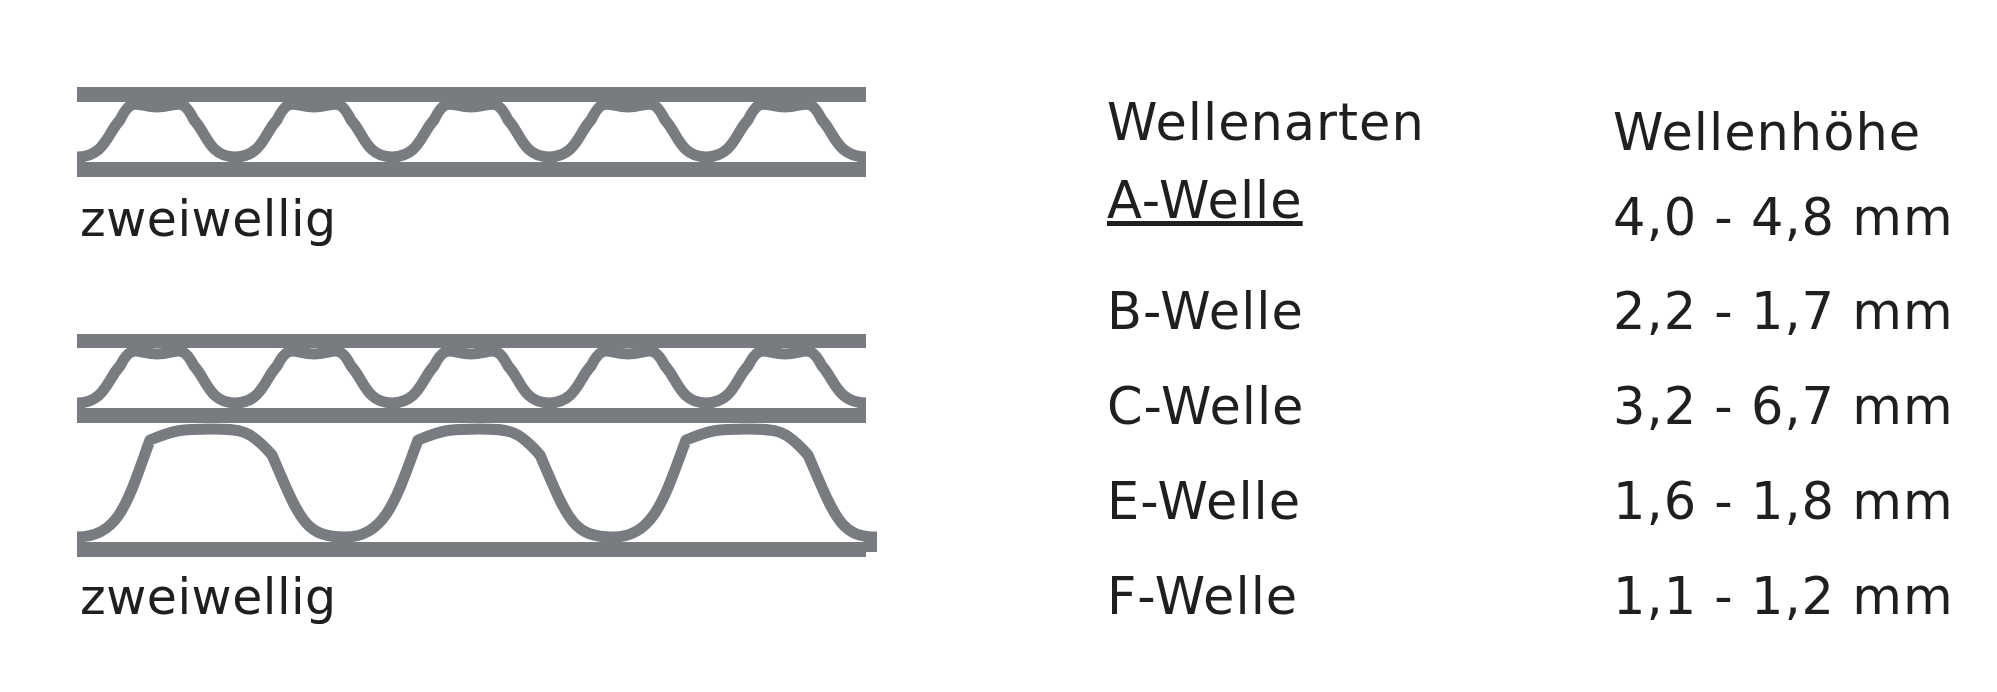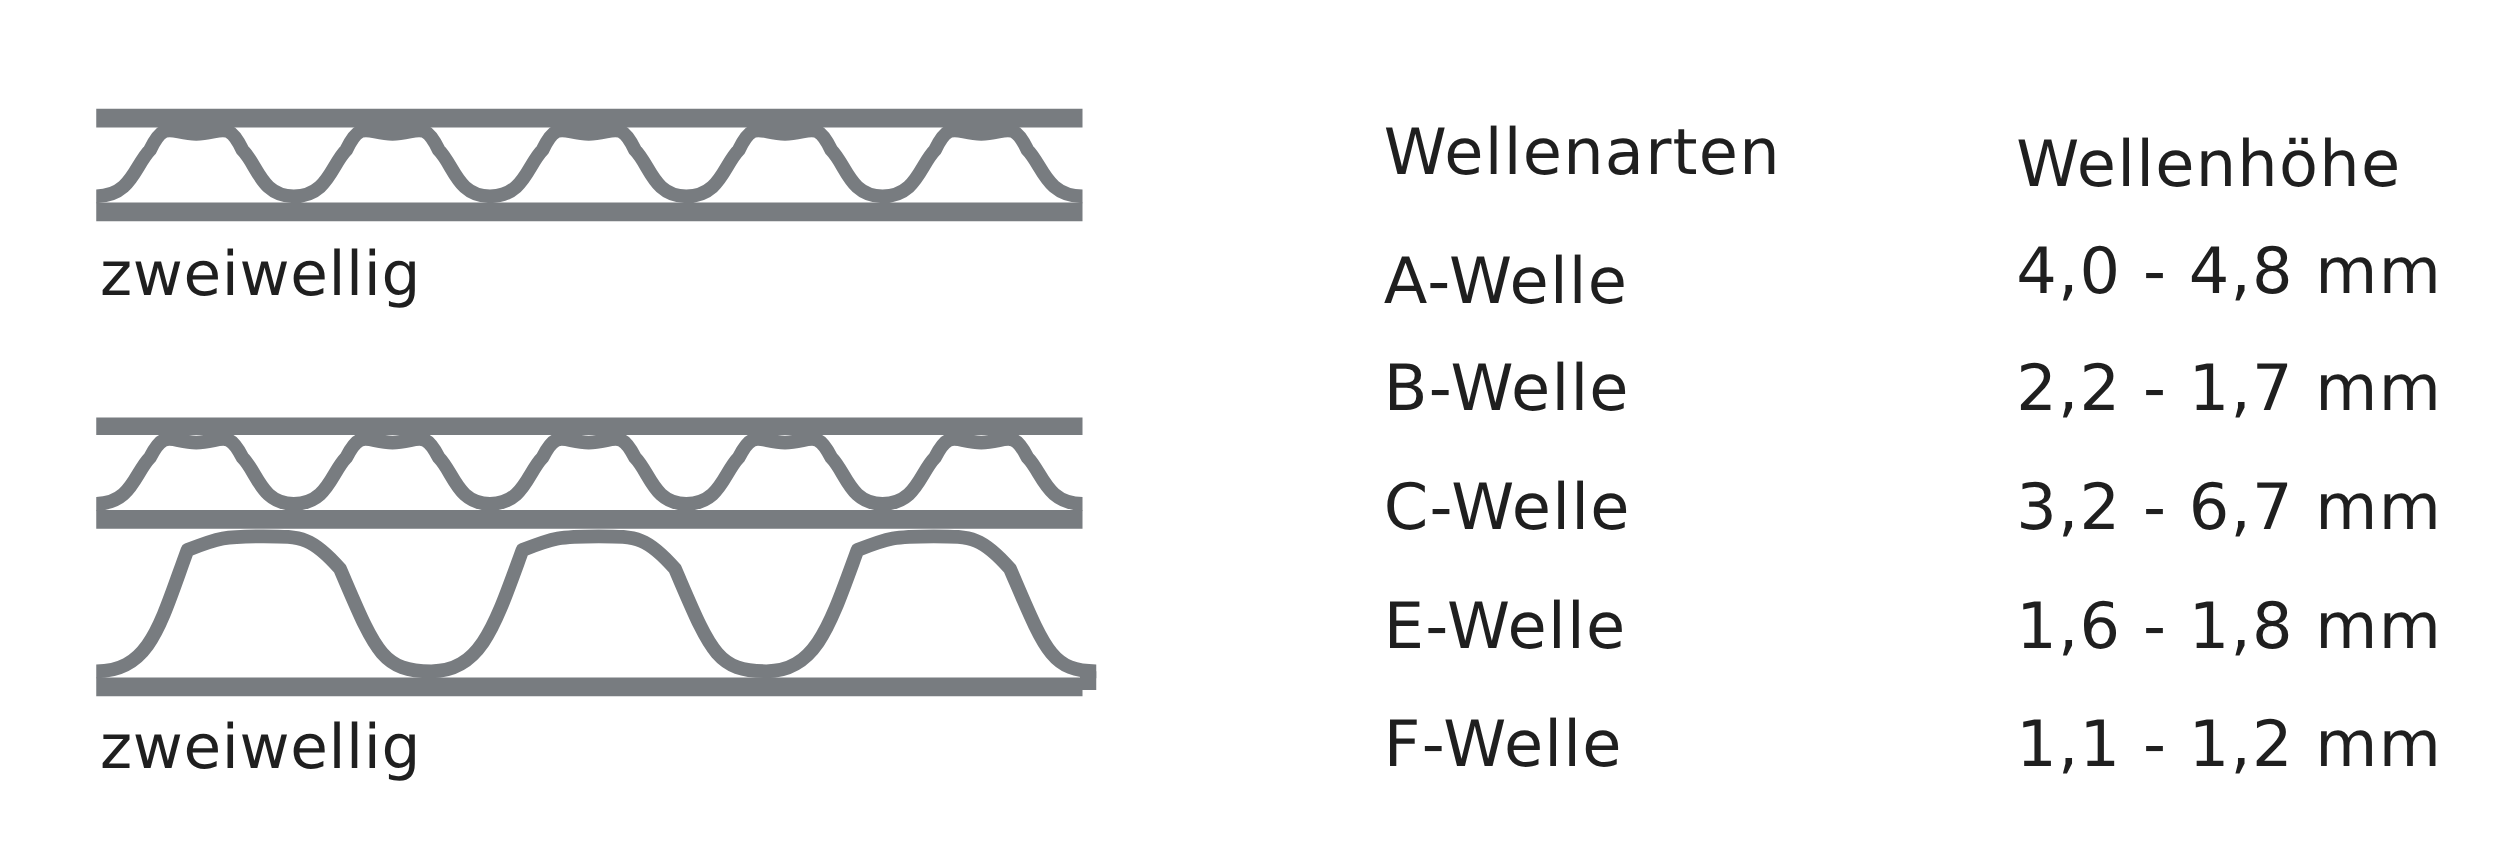--- a/index.html
+++ b/index.html
@@ -130,21 +130,21 @@
   </g>
 </svg>
 
 <div class="label label-single">zweiwellig</div>
 <div class="label label-double">zweiwellig</div>
 
 <div class="table">
   <div class="cell col-type" style="top:97px;">Wellenarten</div>
   <div class="cell col-height" style="top:107px;">Wellenhöhe</div>
 
-  <div class="cell col-type" style="top:200px;">A-Welle</div>
+  <div class="cell col-type" style="top:175px;text-decoration:underline;">A-Welle</div>
   <div class="cell col-height" style="top:192px;">4,0 - 4,8 mm</div>
 
   <div class="cell col-type" style="top:286px;text-align:right;">B-Welle</div>
   <div class="cell col-height" style="top:286px;">2,2 - 1,7 mm</div>
 
   <div class="cell col-type" style="top:381px;">C-Welle</div>
   <div class="cell col-height" style="top:381px;">3,2 - 6,7 mm</div>
 
   <div class="cell col-type" style="top:476px;">E-Welle</div>
   <div class="cell col-height" style="top:476px;">1,6 - 1,8 mm</div>

